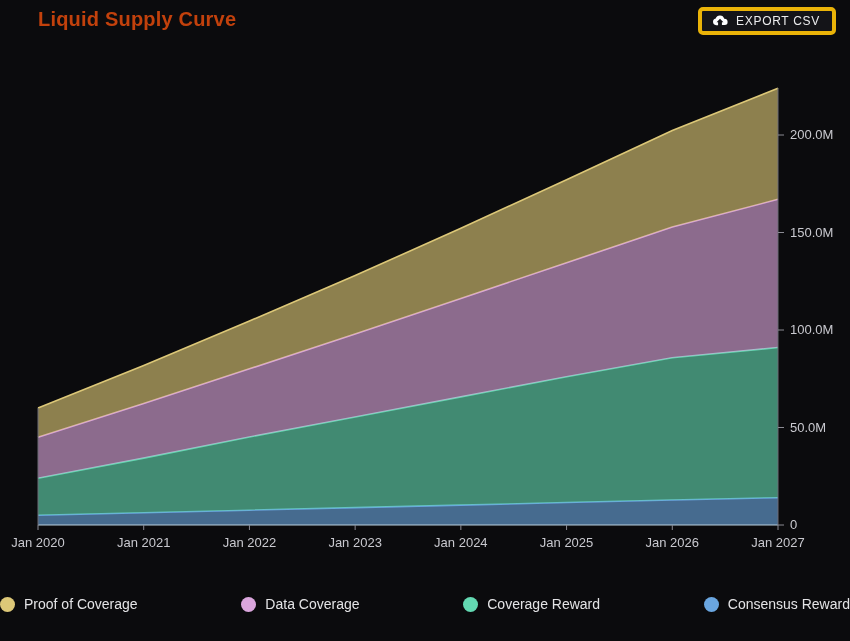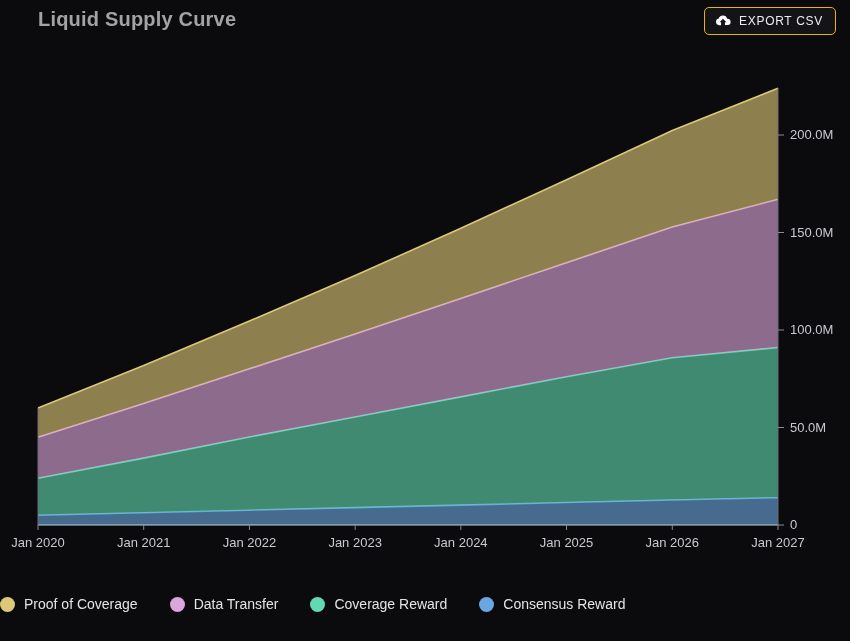--- a/index.html
+++ b/index.html
@@ -28,34 +28,34 @@
     left: 0; top: 0;
     width: 850px; height: 56px;
   }
   #chart-title {
     position: absolute;
     left: 38px;
     top: 8px;
     font-size: 20px;
     font-weight: 700;
     letter-spacing: 0.2px;
-    color: #a3a3a3;
+    color: #c2410c;
     white-space: nowrap;
   }
   #export-csv-button {
     position: absolute;
     right: 14px;
     top: 7px;
     height: 28px;
     box-sizing: border-box;
     padding: 0 12px 0 10px;
     display: flex;
     align-items: center;
     gap: 8px;
-    border: 1px solid #eab308;
+    border: 4px solid #eab308;
     border-radius: 5px;
     background: #141418;
     cursor: pointer;
   }
   #export-csv-button .label {
     font-size: 12px;
     letter-spacing: 0.7px;
     color: #ececed;
     white-space: nowrap;
   }
@@ -70,21 +70,21 @@
   }
   #plot-svg { display: block; }
 
   
   #legend {
     position: absolute;
     left: 0;
     top: 596px;
     width: 850px;
     display: flex;
-    justify-content: flex-start;
+    justify-content: space-between;
     align-items: center;
     gap: 32px;
   }
   .legend-item {
     display: flex;
     align-items: center;
     gap: 9px;
     cursor: pointer;
   }
   .legend-swatch {
@@ -167,21 +167,21 @@
     </svg>
   </div>
 
   <div id="legend">
       <div class="legend-item">
         <span class="legend-swatch" style="background: rgb(221, 200, 120);"></span>
         <span class="legend-label">Proof of Coverage</span>
       </div>
       <div class="legend-item">
         <span class="legend-swatch" style="background: rgb(219, 166, 221);"></span>
-        <span class="legend-label">Data Transfer</span>
+        <span class="legend-label">Data Coverage</span>
       </div>
       <div class="legend-item">
         <span class="legend-swatch" style="background: rgb(99, 217, 178);"></span>
         <span class="legend-label">Coverage Reward</span>
       </div>
       <div class="legend-item">
         <span class="legend-swatch" style="background: rgb(106, 166, 224);"></span>
         <span class="legend-label">Consensus Reward</span>
       </div>
     </div>

